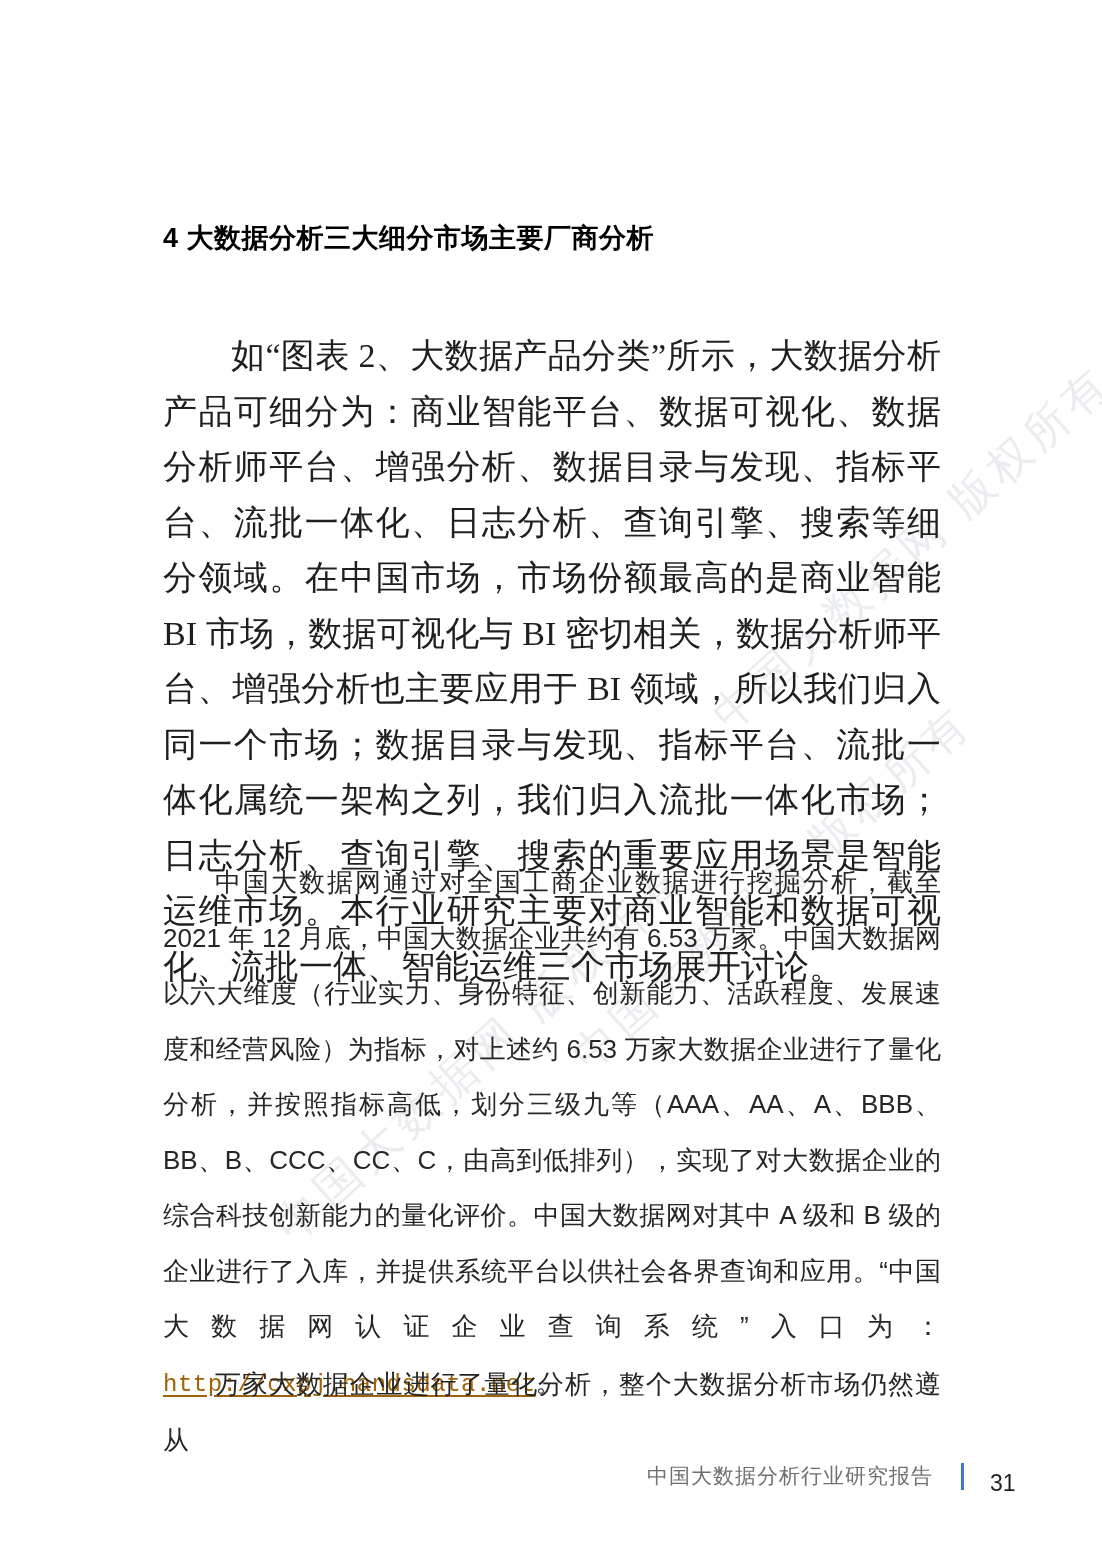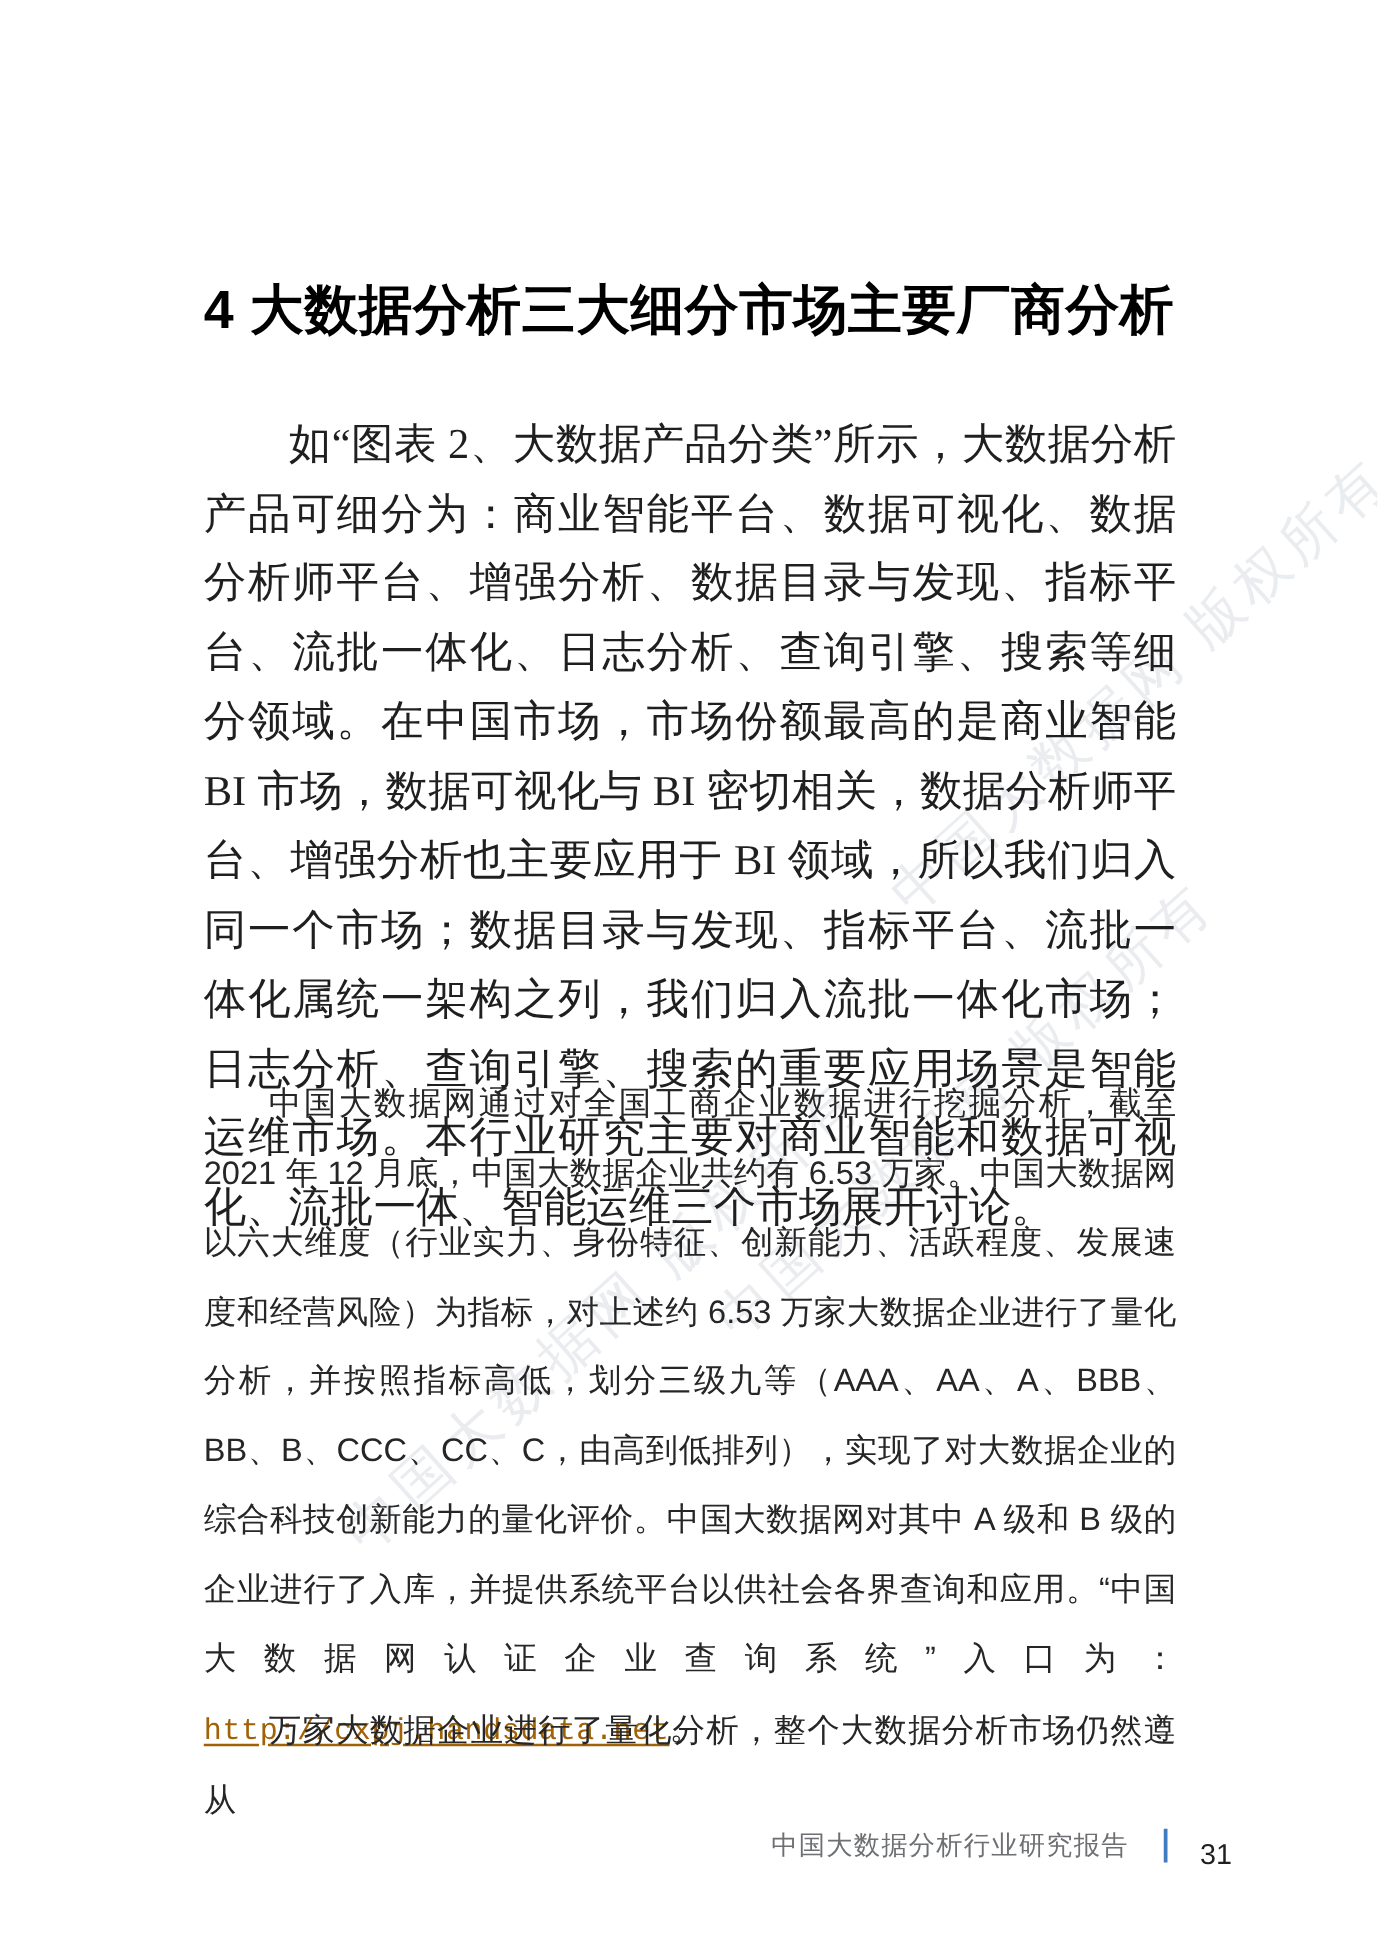--- a/index.html
+++ b/index.html
@@ -54,21 +54,21 @@
 
   .doc-heading {
     margin: 0;
     padding: 0;
     position: absolute;
     top: 222px;
     left: 0;
     width: 778px;
     font-family: "Liberation Sans", "DejaVu Sans", sans-serif;
     font-weight: bold;
-    font-size: 43px;
+    font-size: 27px;
     line-height: 1.25;
     letter-spacing: 0.5px;
     color: #000000;
     white-space: nowrap;
   }
 
   .para {
     position: absolute;
     left: 0;
     width: 778px;
@@ -104,21 +104,21 @@
   
   .footer {
     position: absolute;
     left: 0;
     top: 1452px;
     width: 1102px;
     height: 48px;
     display: flex;
     align-items: center;
     justify-content: flex-end;
-    padding-right: 114px;
+    padding-right: 84px;
     box-sizing: border-box;
     z-index: 3;
   }
   .footer-title {
     font-family: "Liberation Sans", "DejaVu Sans", sans-serif;
     font-size: 21px;
     color: #6d6f72;
     letter-spacing: 1px;
   }
   .footer-divider {

